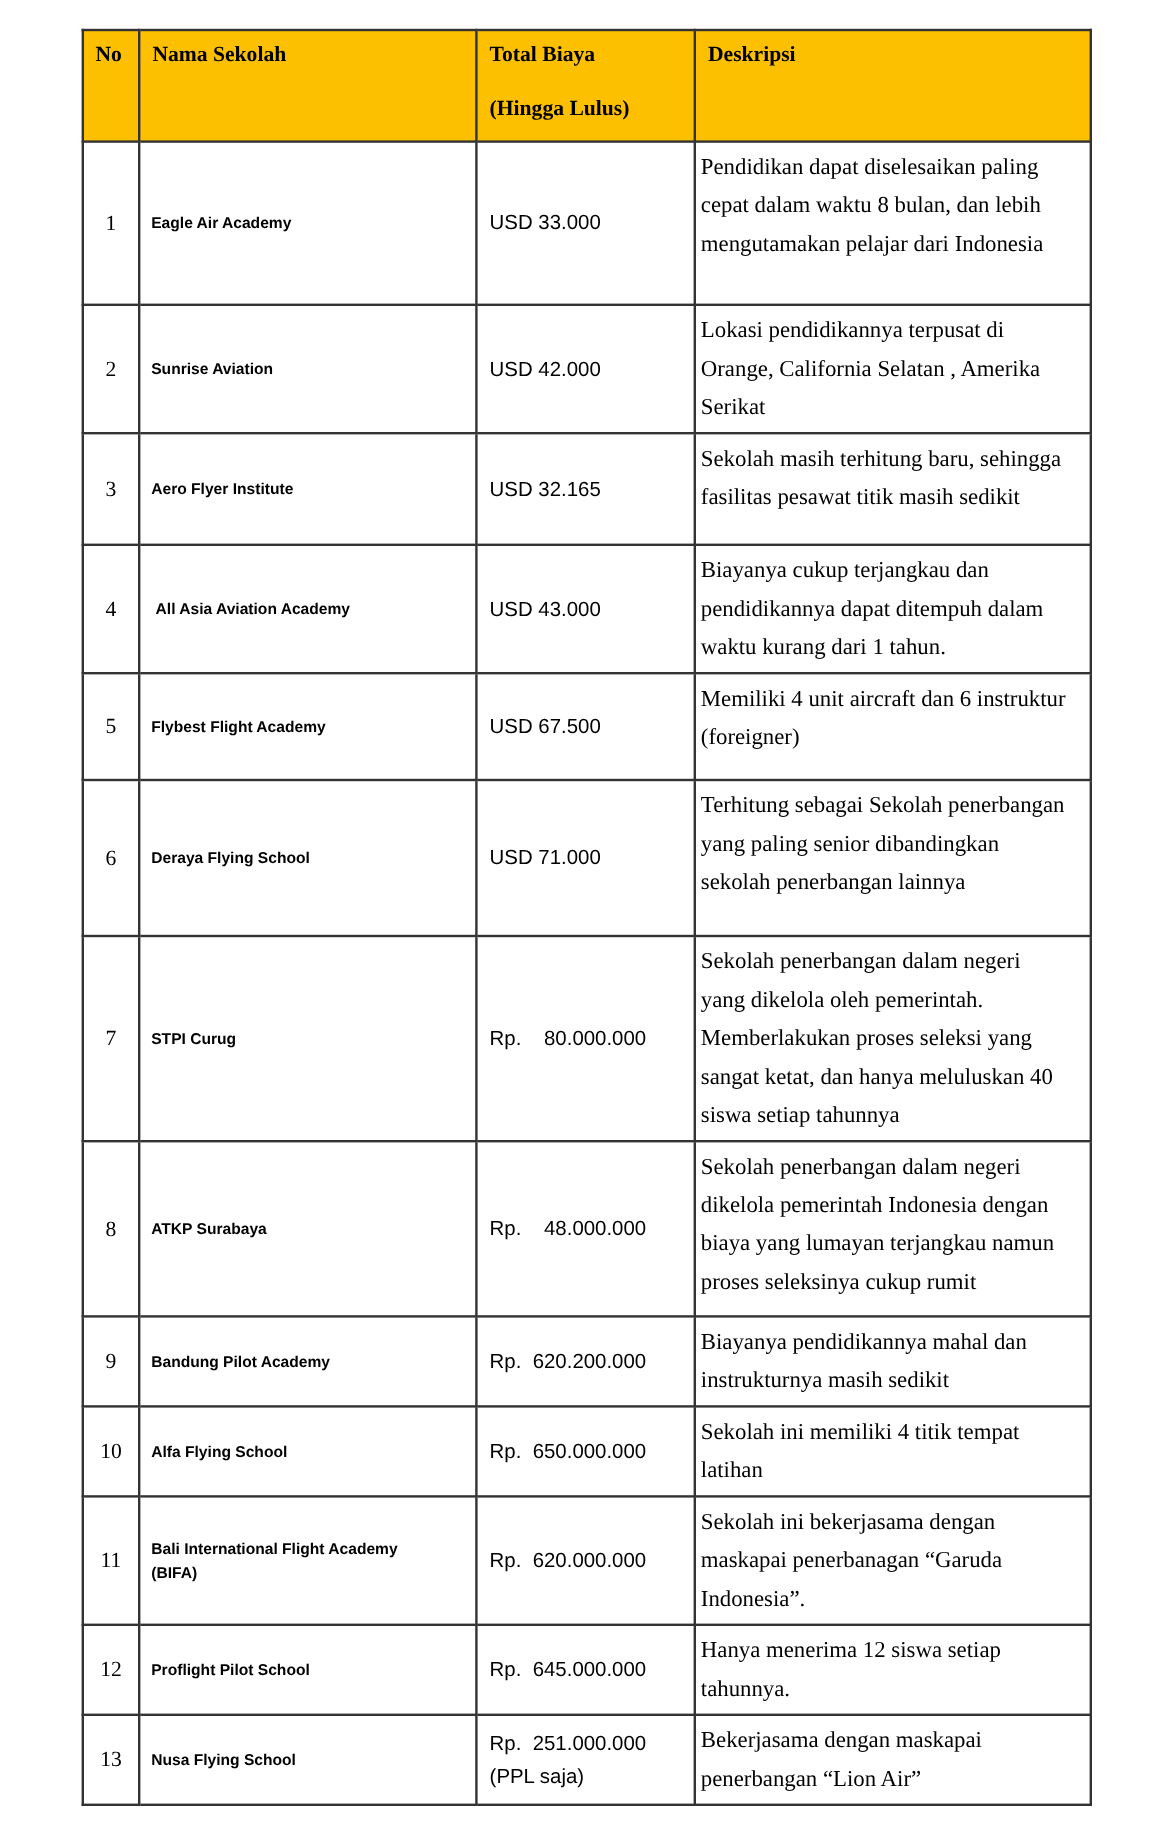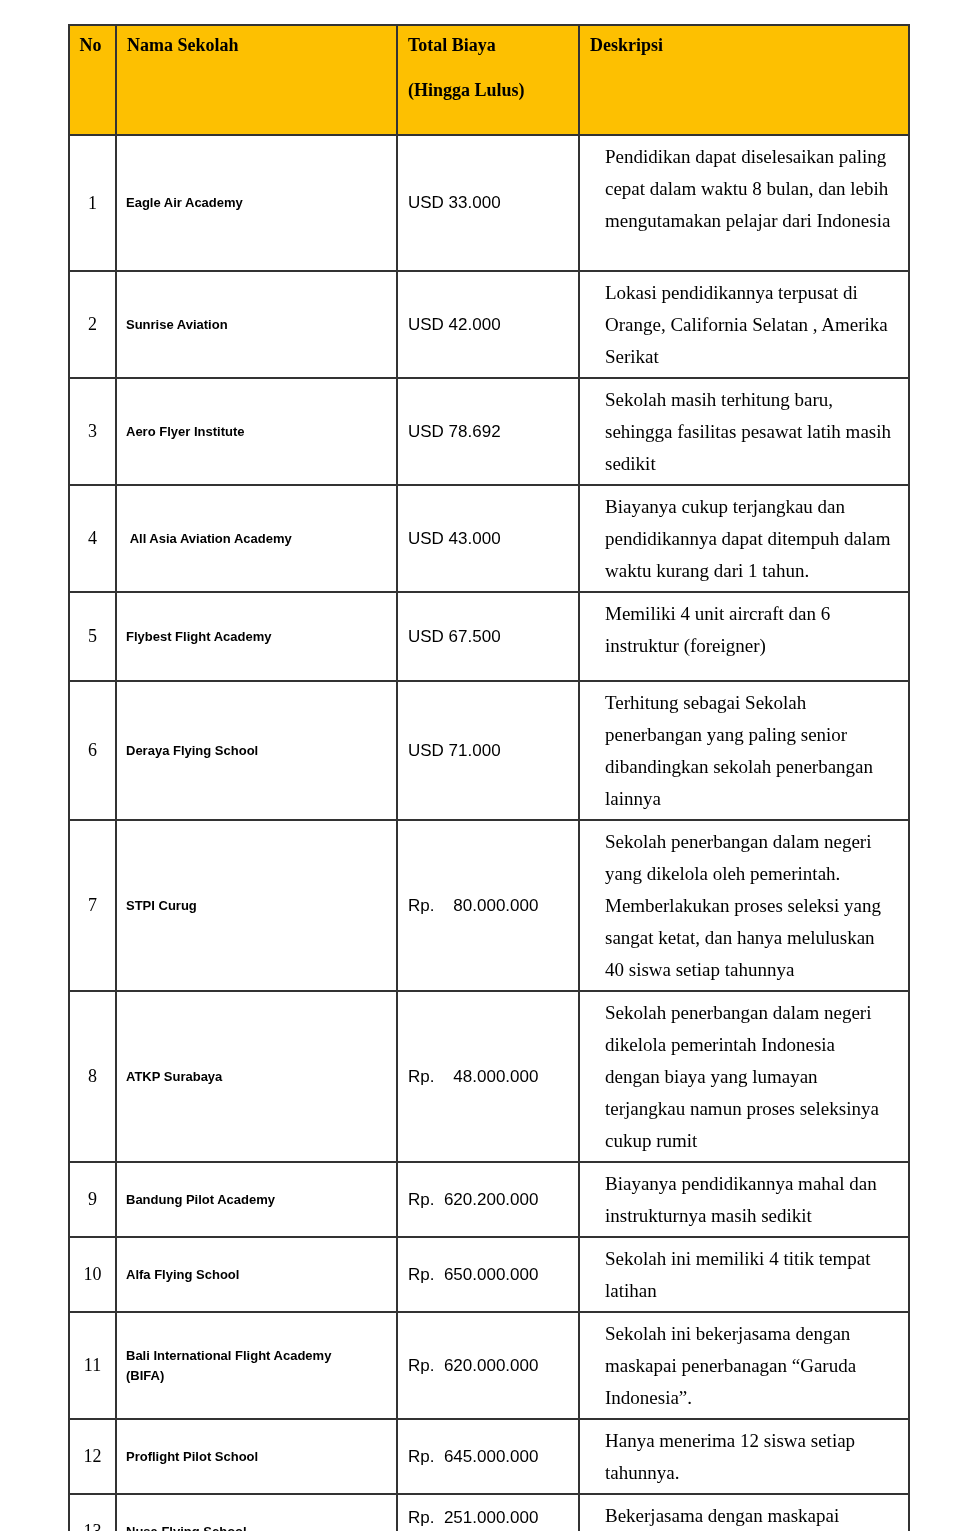--- a/index.html
+++ b/index.html
@@ -36,21 +36,21 @@
   table.school-table col.c-desc { width: 330px; }
 
   table.school-table th,
   table.school-table td {
     border: 2px solid #333333;
     box-sizing: border-box;
     color: #000000;
   }
 
   
-  tr.head-row { height: 110px; }
+  tr.head-row { height: 93px; }
   tr.head-row th {
     background: #FDC001;
     vertical-align: top;
     text-align: left;
     padding: 9px 6px 0 10px;
     font-family: "Liberation Serif", "DejaVu Serif", serif;
     font-weight: bold;
     font-size: 18px;
   }
   tr.head-row th.h-no { text-align: center; padding-left: 2px; }
@@ -75,21 +75,21 @@
   td.cell-cost {
     vertical-align: middle;
     padding: 2px 8px 2px 10px;
     font-family: "Liberation Sans", "DejaVu Sans", sans-serif;
     font-size: 17px;
     line-height: 1.6;
     white-space: pre-wrap;
   }
   td.cell-desc {
     vertical-align: top;
-    padding: 5px 16px 4px 25px;
+    padding: 5px 16px 4px 4px;
     font-family: "Liberation Serif", "DejaVu Serif", serif;
     font-size: 19px;
     line-height: 32px;
   }
 
   
   tbody tr:nth-of-type(1)  { height: 136px; }
   tbody tr:nth-of-type(2)  { height: 92px; }
   tbody tr:nth-of-type(3)  { height: 93px; }
   tbody tr:nth-of-type(4)  { height: 93px; }
@@ -137,22 +137,22 @@
       </tr>
       <tr>
         <td class="cell-no">2</td>
         <td class="cell-name">Sunrise Aviation</td>
         <td class="cell-cost">USD 42.000</td>
         <td class="cell-desc">Lokasi pendidikannya terpusat di Orange, California Selatan , Amerika Serikat</td>
       </tr>
       <tr>
         <td class="cell-no">3</td>
         <td class="cell-name">Aero Flyer Institute</td>
-        <td class="cell-cost">USD 78.692</td>
-        <td class="cell-desc">Sekolah masih terhitung baru, sehingga fasilitas pesawat latih masih sedikit</td>
+        <td class="cell-cost">USD 32.165</td>
+        <td class="cell-desc">Sekolah masih terhitung baru, sehingga fasilitas pesawat titik masih sedikit</td>
       </tr>
       <tr>
         <td class="cell-no">4</td>
         <td class="cell-name"> All Asia Aviation Academy</td>
         <td class="cell-cost">USD 43.000</td>
         <td class="cell-desc">Biayanya cukup terjangkau dan pendidikannya dapat ditempuh dalam waktu kurang dari 1 tahun.</td>
       </tr>
       <tr>
         <td class="cell-no">5</td>
         <td class="cell-name">Flybest Flight Academy</td>

